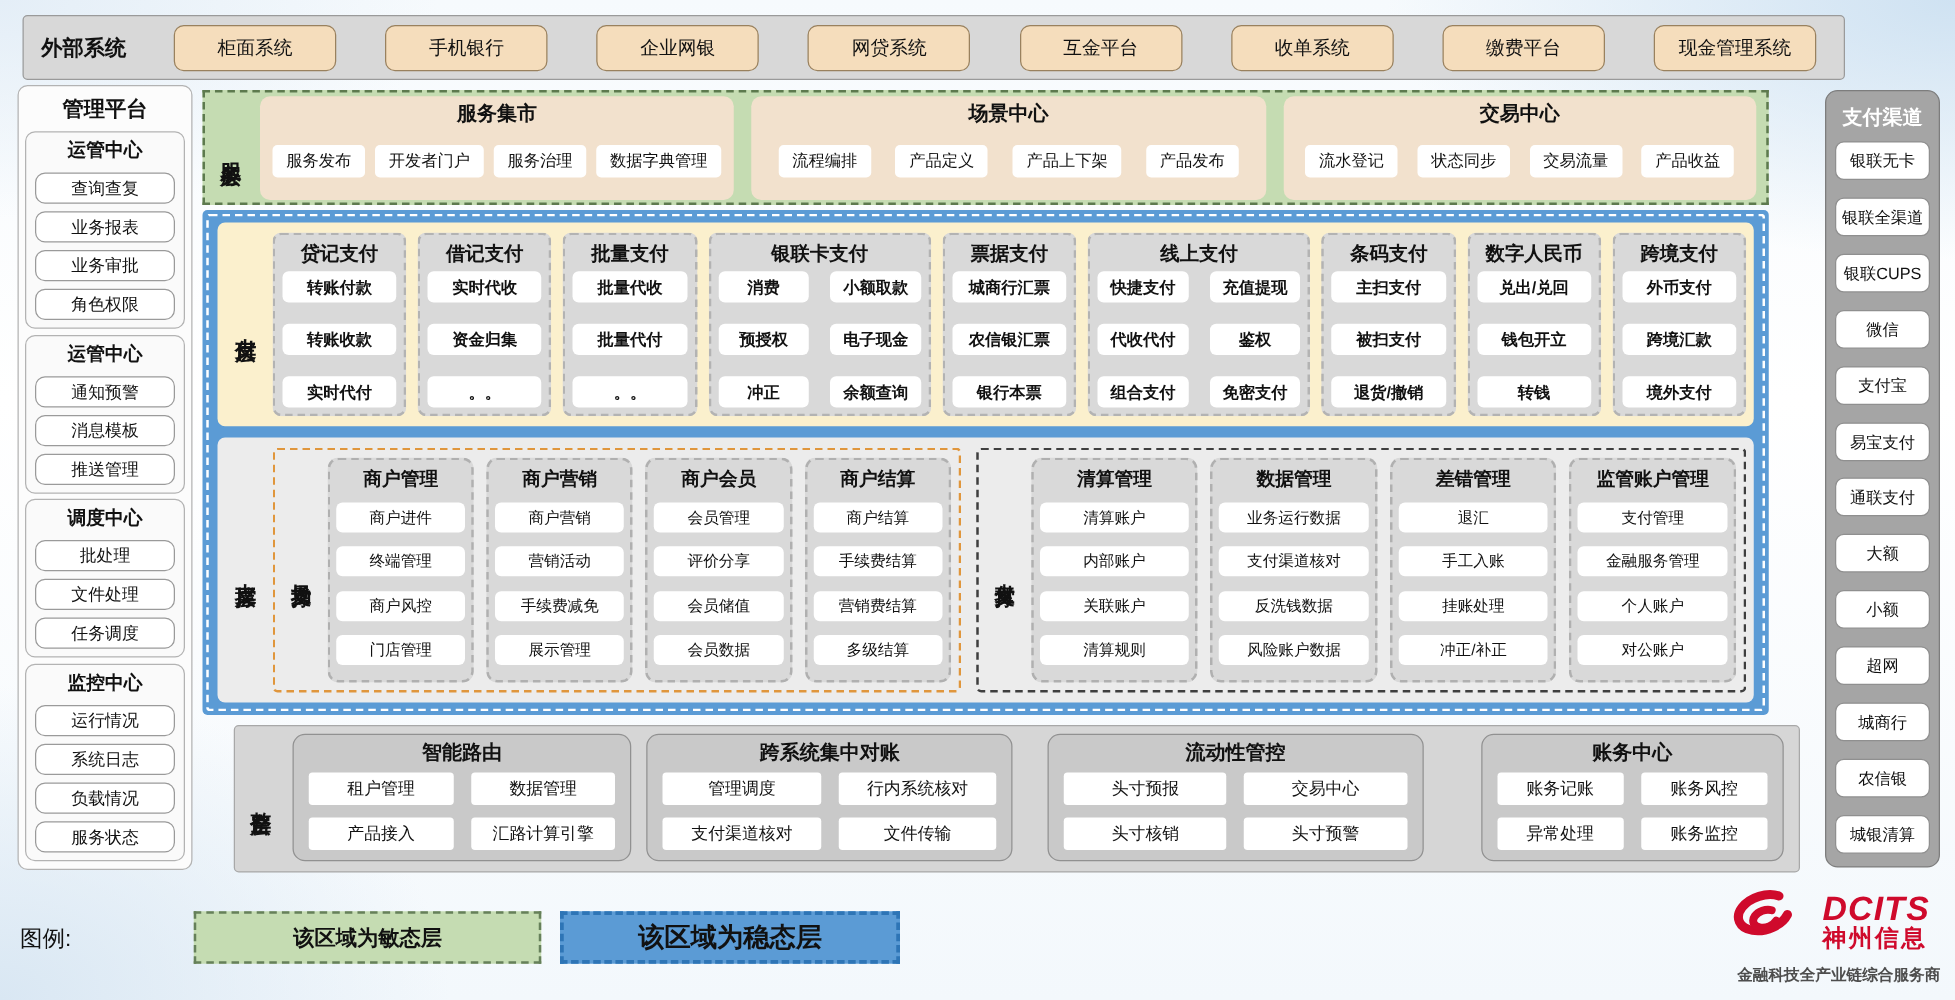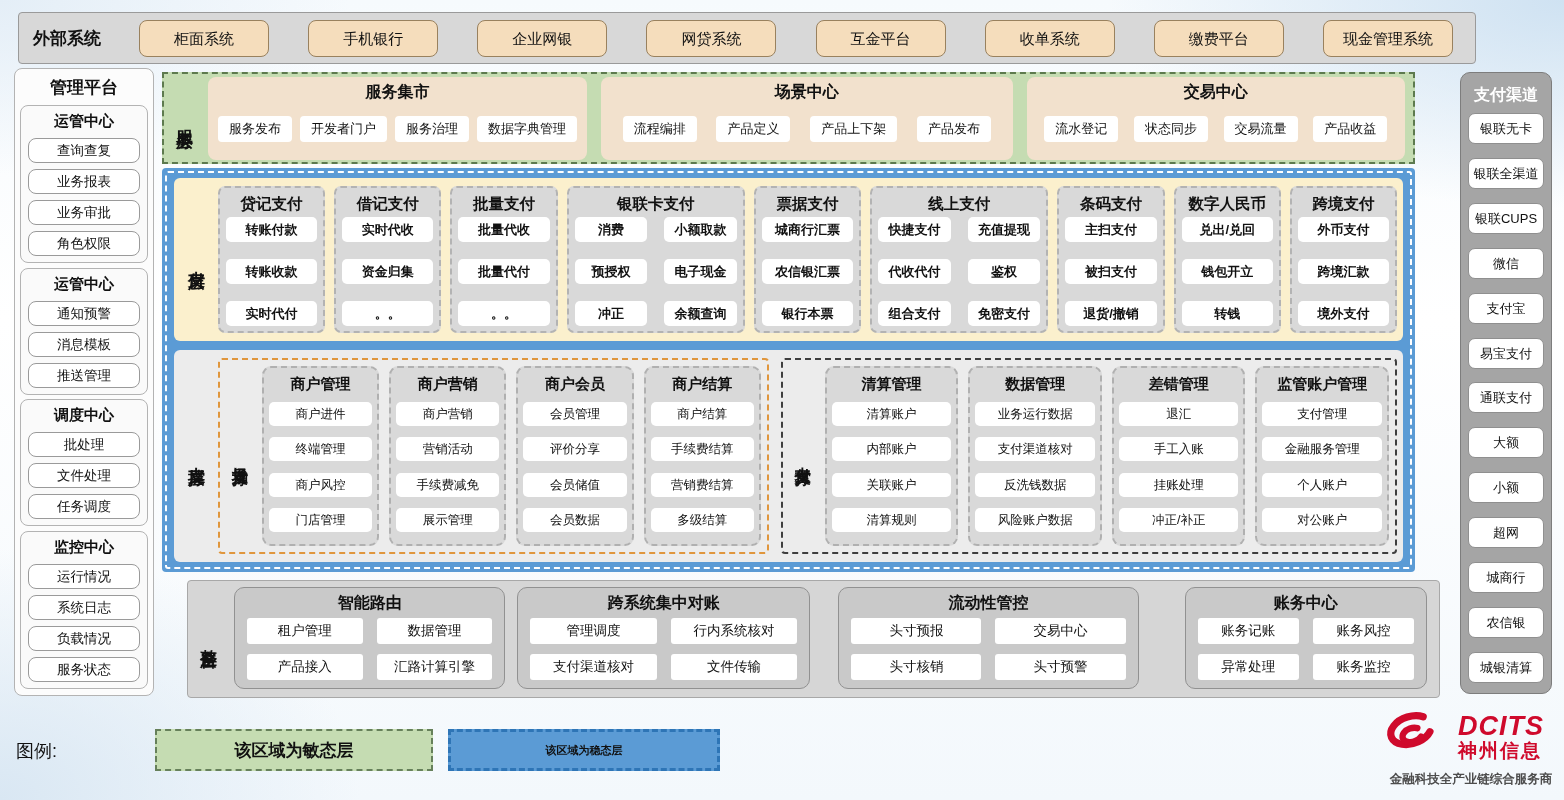--- a/index.html
+++ b/index.html
@@ -86,21 +86,21 @@
   .int-title{font-size:16px;font-weight:bold;text-align:center;height:26px;line-height:26px;}
   .int-items{flex:1;display:grid;grid-template-columns:1fr 1fr;gap:9px 14px;align-content:space-evenly;}
   .int-items .chip{border-radius:3px;height:26px;line-height:26px;font-size:13.5px;}
   
   #legend-label{position:absolute;left:16px;top:739px;font-size:18px;}
   #legend-agile{position:absolute;left:155px;top:729px;width:278px;height:42px;box-sizing:border-box;
     background:#c5dcb2;border:2px dashed #66805a;display:flex;align-items:center;justify-content:center;
     font-size:17px;font-weight:bold;}
   #legend-stable{position:absolute;left:448px;top:729px;width:272px;height:42px;box-sizing:border-box;
     background:#5b9bd5;border:3px dashed #2e75b6;display:flex;align-items:center;justify-content:center;
-    font-size:11px;font-weight:bold;}
+    font-size:21px;font-weight:bold;}
   
   #logo{position:absolute;left:1382px;top:706px;width:178px;}
   #logo .row{display:flex;align-items:center;}
   #logo .texts{display:flex;flex-direction:column;margin-left:18px;}
   #logo .brand{color:#cf0a2c;font-size:27px;font-weight:bold;font-style:italic;line-height:28px;letter-spacing:1px;}
   #logo .cname{color:#cf0a2c;font-size:19px;font-weight:bold;line-height:22px;letter-spacing:2px;}
   #logo .tagline{color:#4d4d4d;font-size:12.5px;font-weight:bold;text-align:center;margin-top:3px;white-space:nowrap;}
 </style>
 </head>
 <body>

